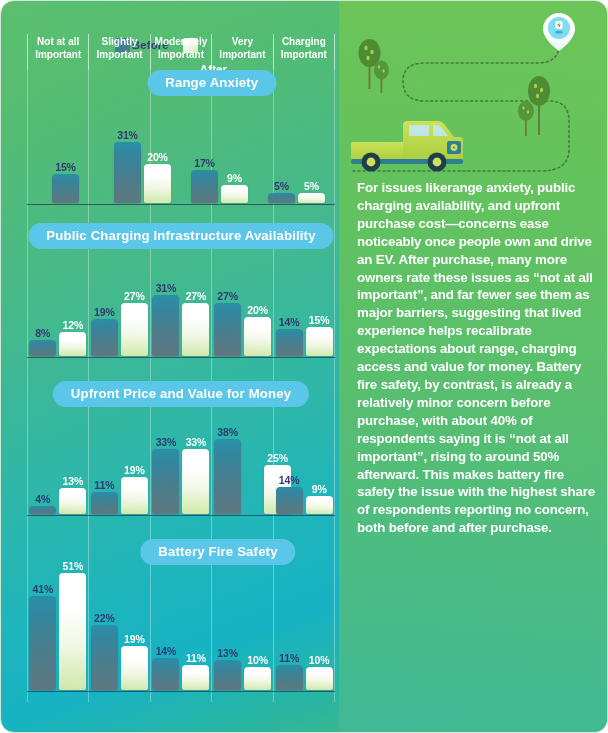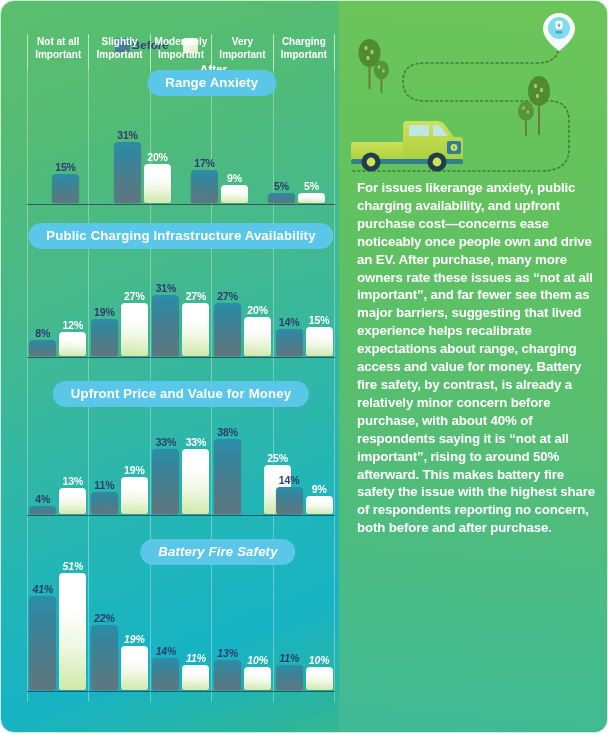--- a/index.html
+++ b/index.html
@@ -115,21 +115,21 @@
 
   
   .chart {
     position: absolute;
     left: 26px;
     width: 308px;
   }
   #chart-0 { top: 69px;  height: 145px; text-align: right; }
   #chart-1 { top: 222px; height: 145px; }
   #chart-2 { top: 380px; height: 145px; }
-  #chart-3 { top: 538px; height: 163px; font-style: italic; }
+  #chart-3 { top: 538px; height: 163px; }
 
   .chart-title {
     position: absolute;
     top: 0; left: 50%;
     transform: translateX(-50%);
     background: #5bc7e8;
     color: #ffffff;
     font-size: 13.2px;
     font-weight: bold;
     letter-spacing: .15px;

